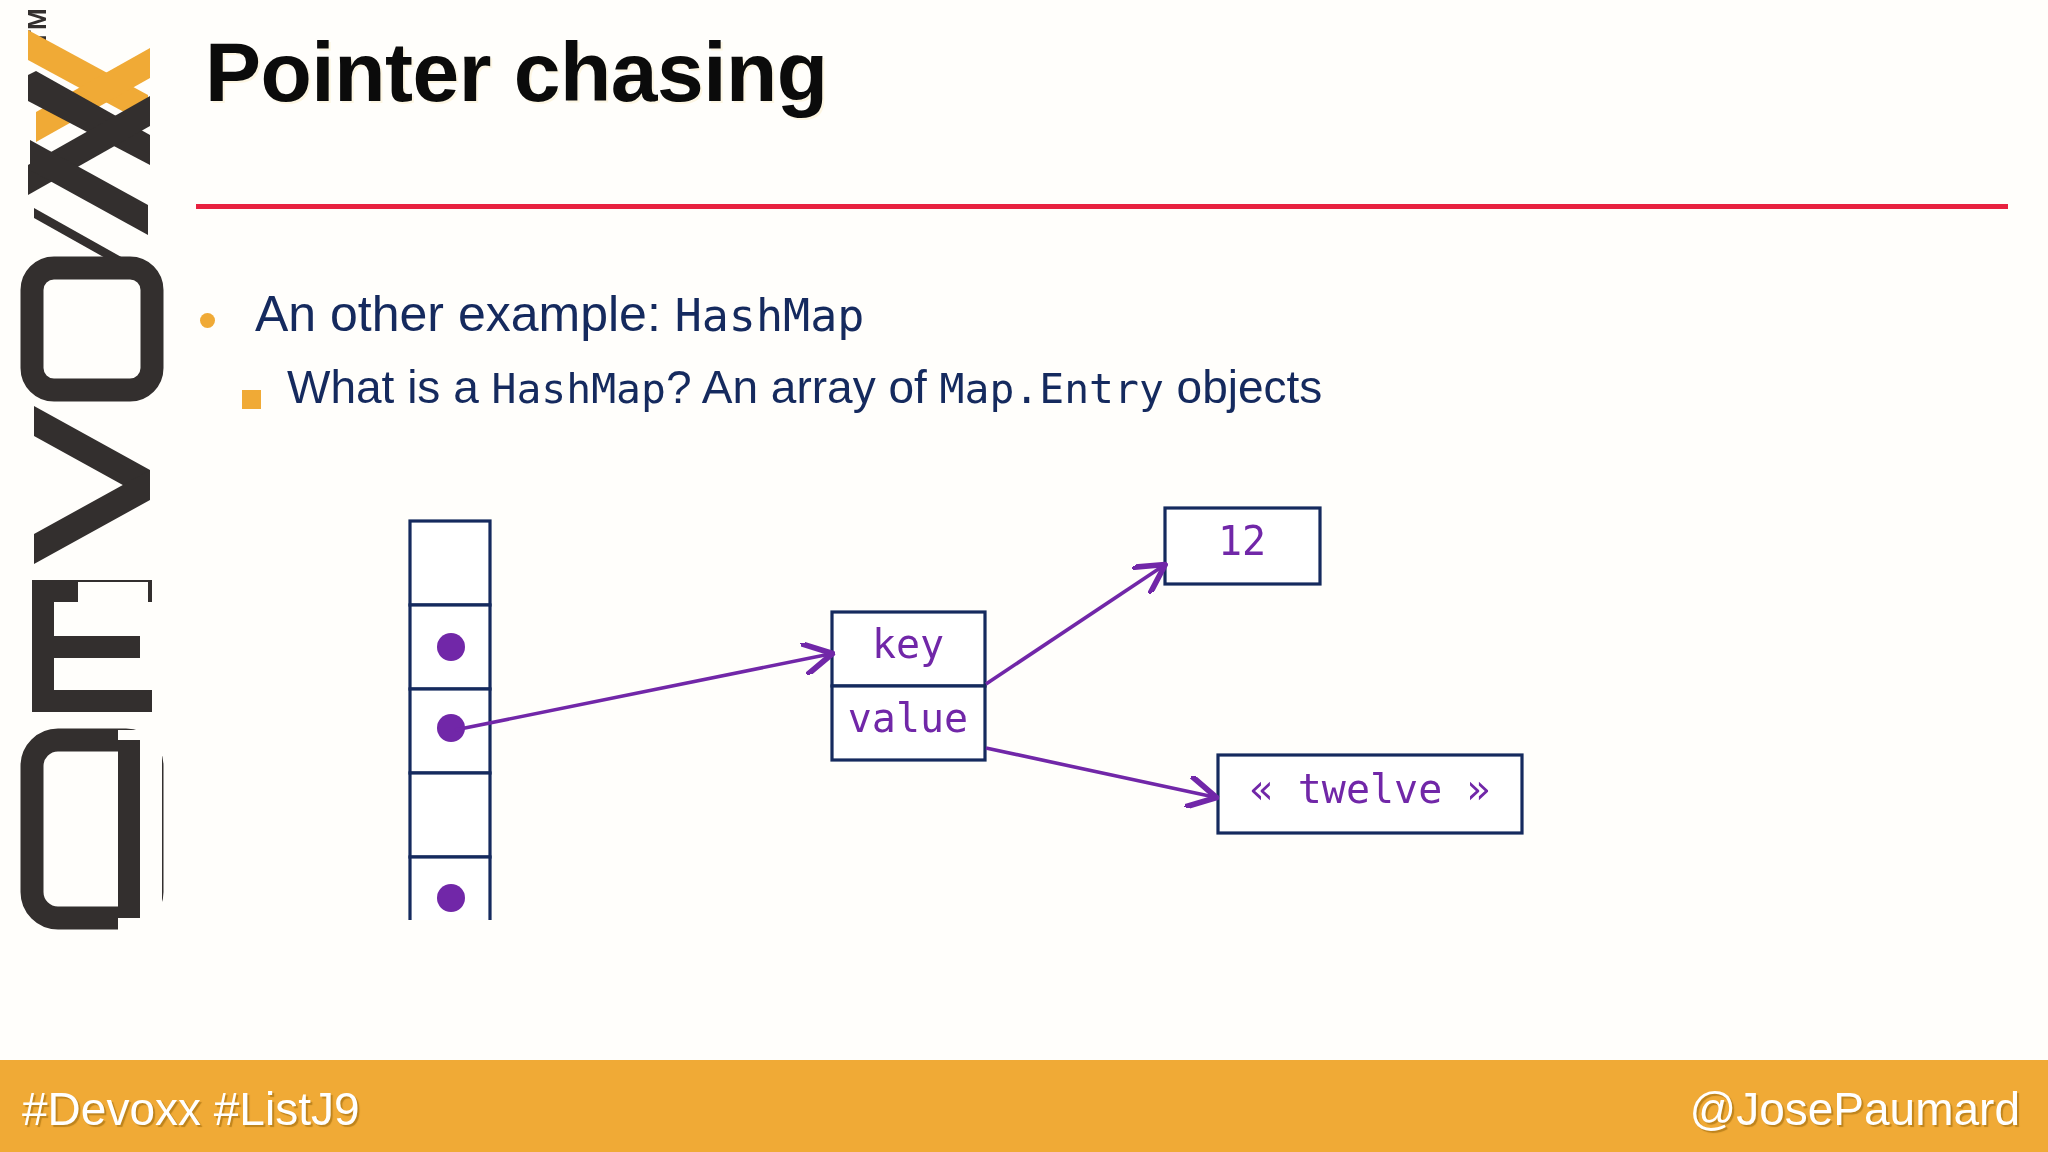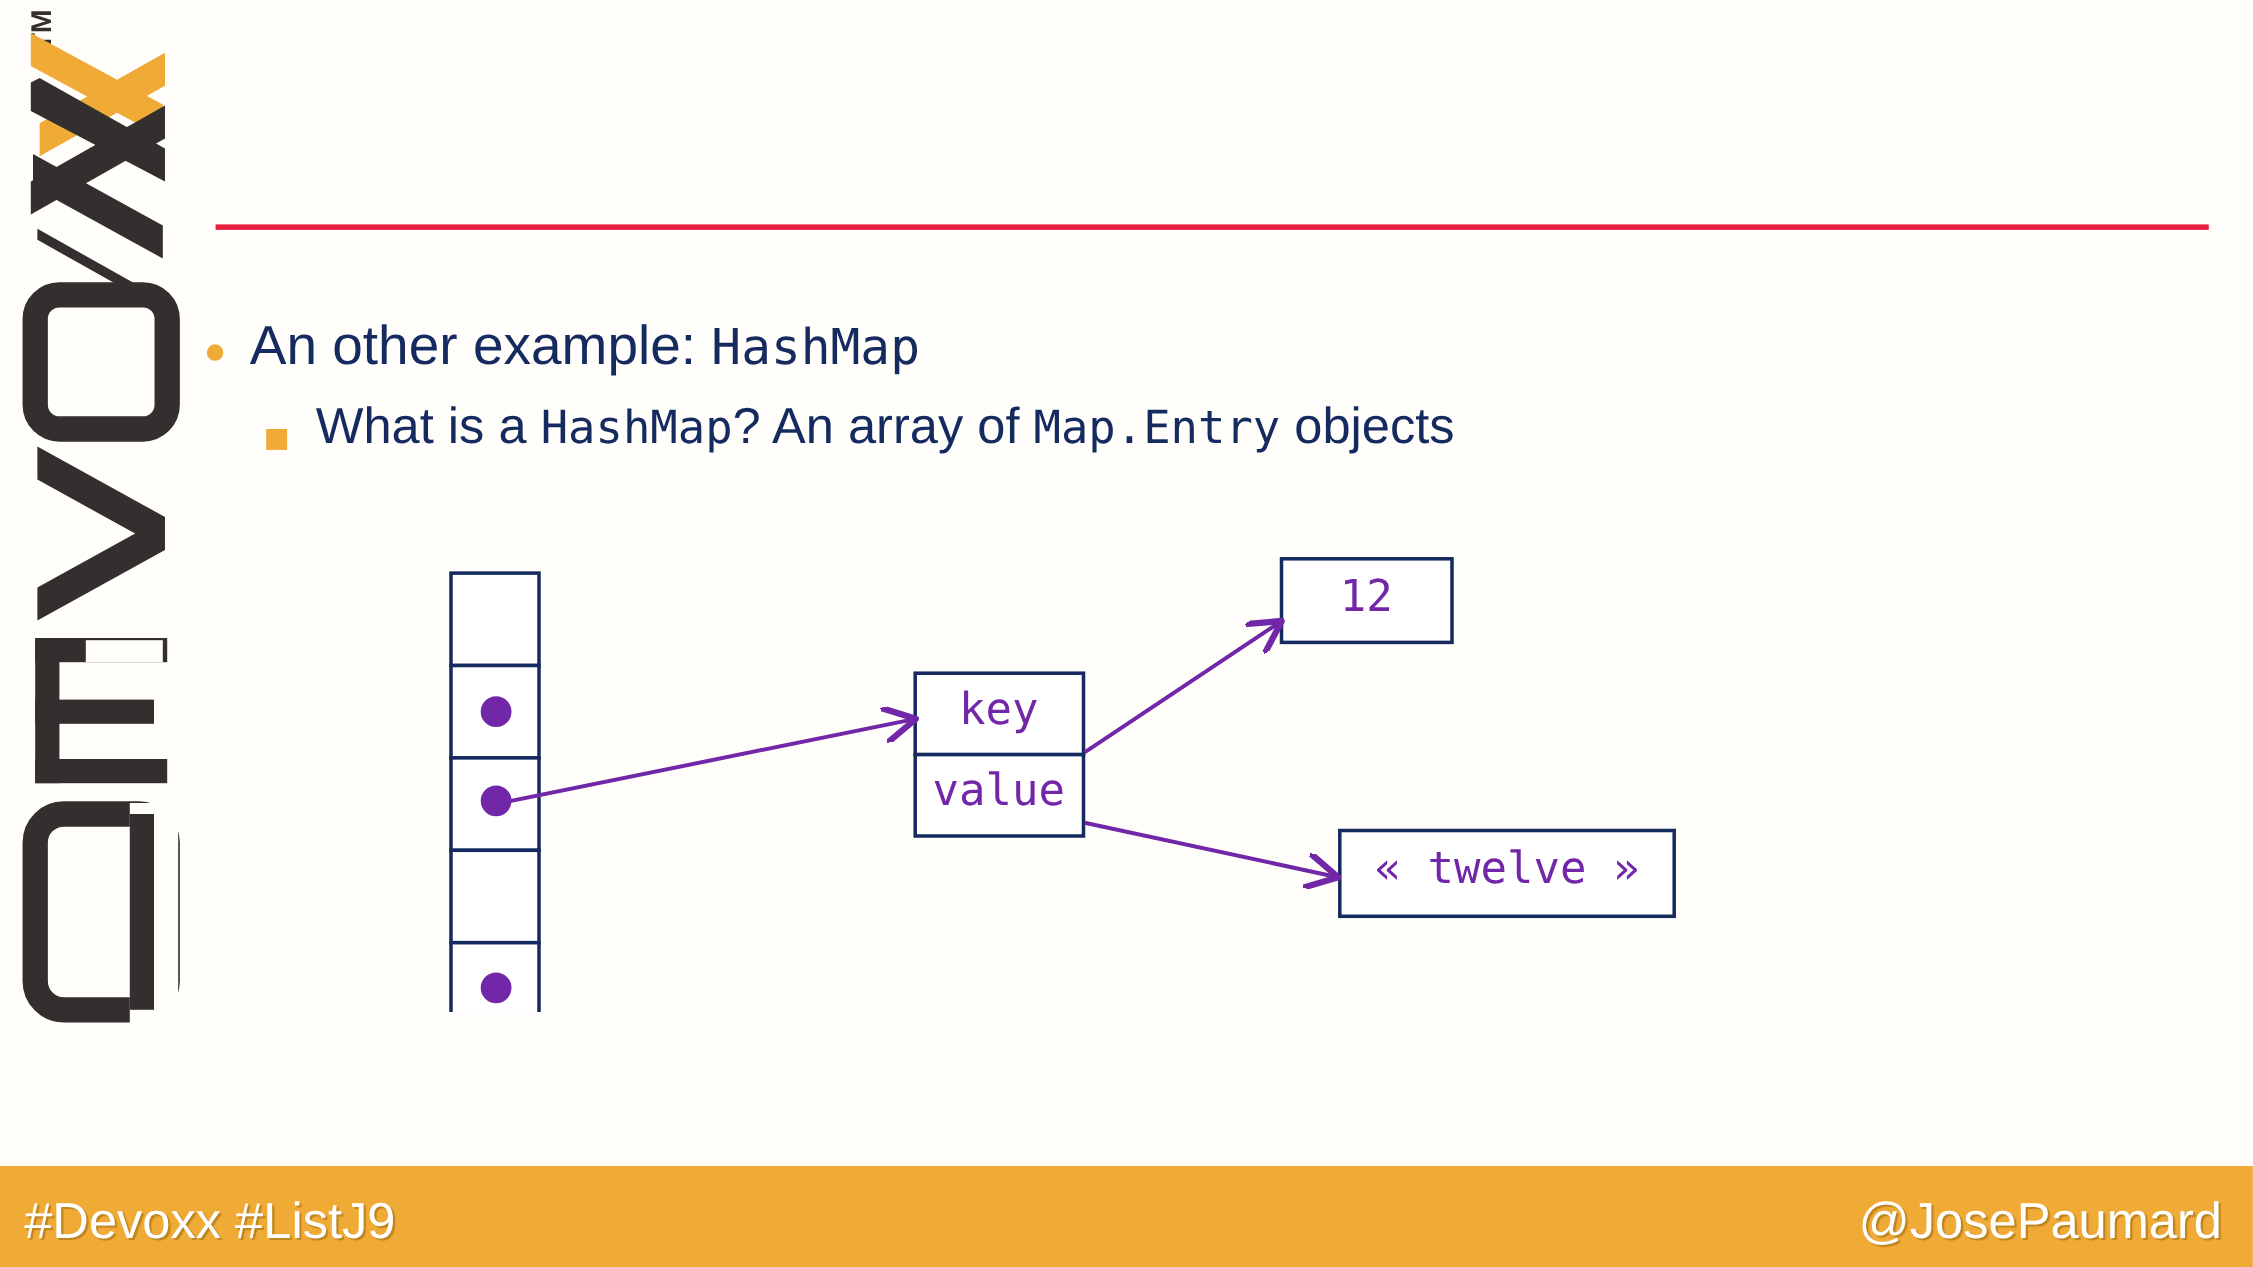--- a/index.html
+++ b/index.html
@@ -39,22 +39,22 @@
   #title-rule {
     position:absolute;
     left:196px; top:204px;
     width:1812px; height:5px;
     background:#e8213f;
   }
 
   
   #bullet-l1 {
     position:absolute;
-    left:188px; top:285px;
-    display:flex; align-items:flex-start;
+    left:200px; top:285px;
+    display:flex; align-items:flex-start;gap:16px;
   }
   .dot-marker {
     width:15px; height:15px; border-radius:50%;
     background:#f0aa36;
     margin-top:28px; margin-right:24px;
     flex:0 0 auto;
   }
   .l1-text {
     font-size:50px;
     color:#152a5e;
@@ -157,20 +157,21 @@
 
         <g>
           <rect x="32" y="740" width="120" height="178" rx="26" ry="26" fill="none" stroke="#332f2e" stroke-width="23"></rect>
           <rect x="118" y="730" width="44" height="200" fill="#fffefb"></rect>
           <rect x="118" y="740" width="22" height="178" fill="#332f2e"></rect>
         </g>
       </g>
     </svg>
   </div>
 
+  <div id="title">Pointer chasing</div>
   <div id="title-rule"></div>
 
   <div id="bullet-l1">
     <span class="dot-marker"></span>
     <span class="l1-text"><span>An other example: </span><span class="mono">HashMap</span></span>
   </div>
 
   <div id="bullet-l2">
     <span class="sq-marker"></span>
     <span class="l2-text"><span>What is a </span><span class="mono">HashMap</span><span>? An array of </span><span class="mono">Map.Entry</span><span> objects</span></span>

